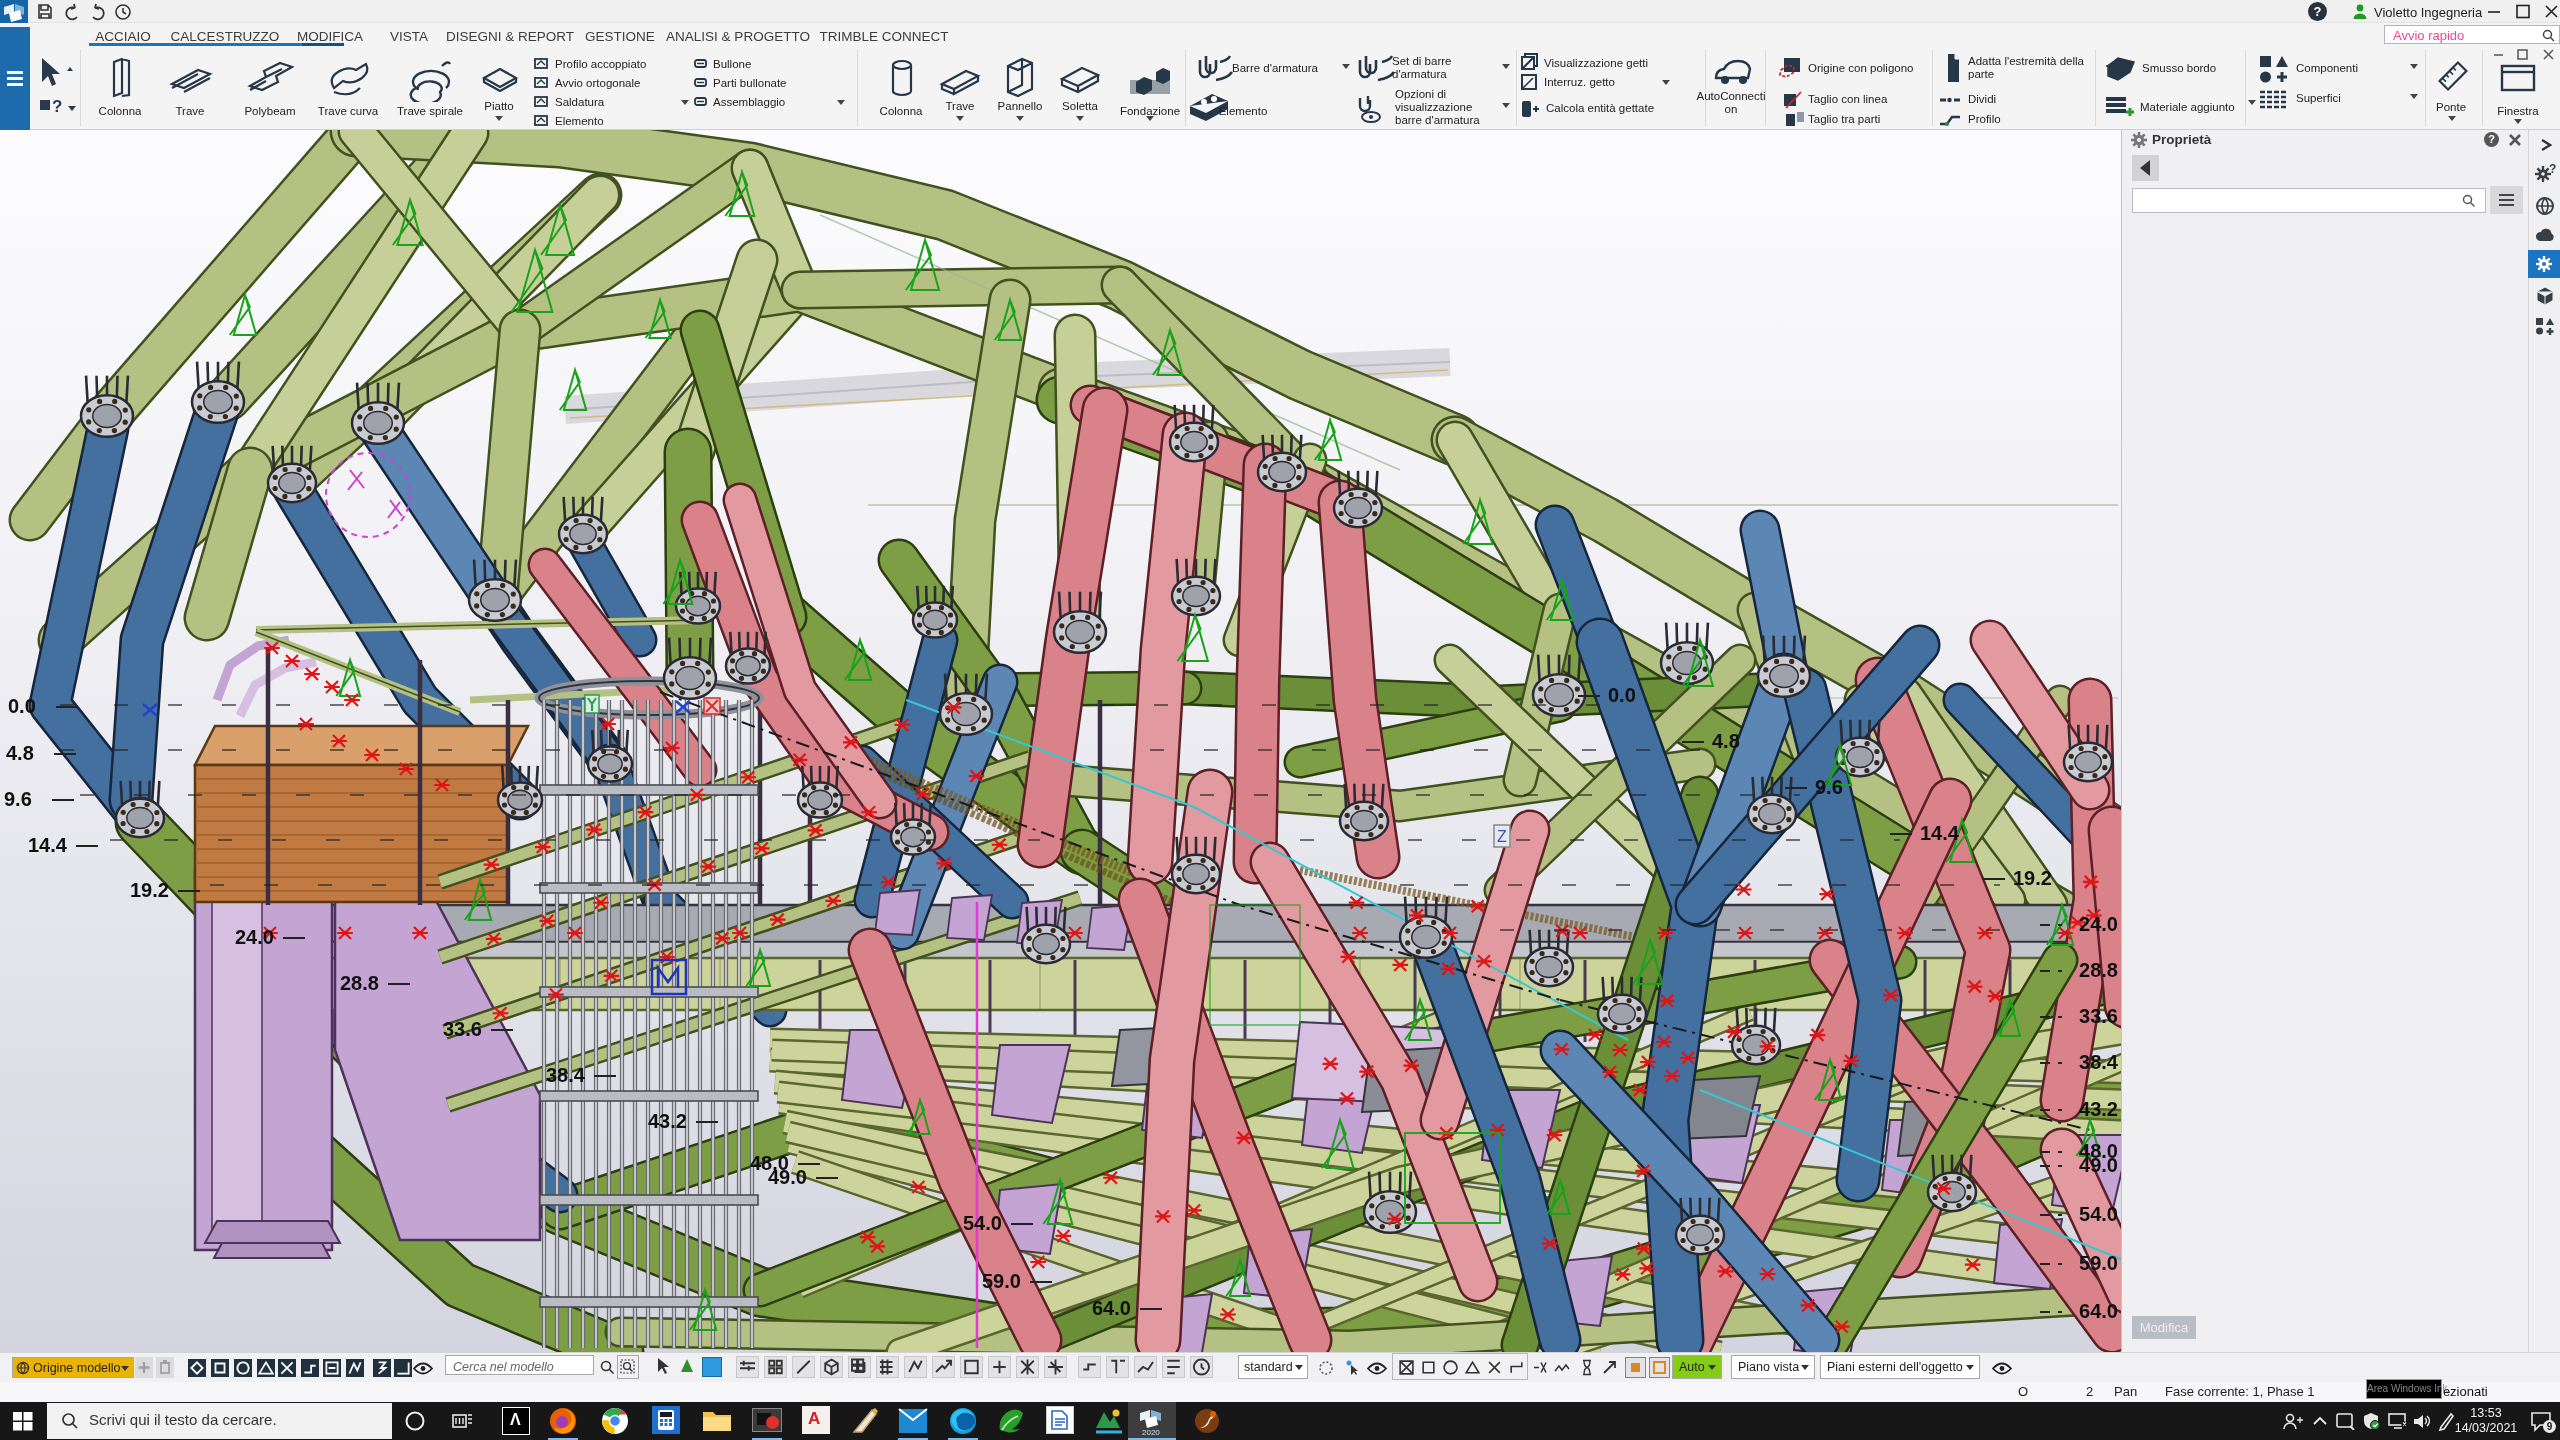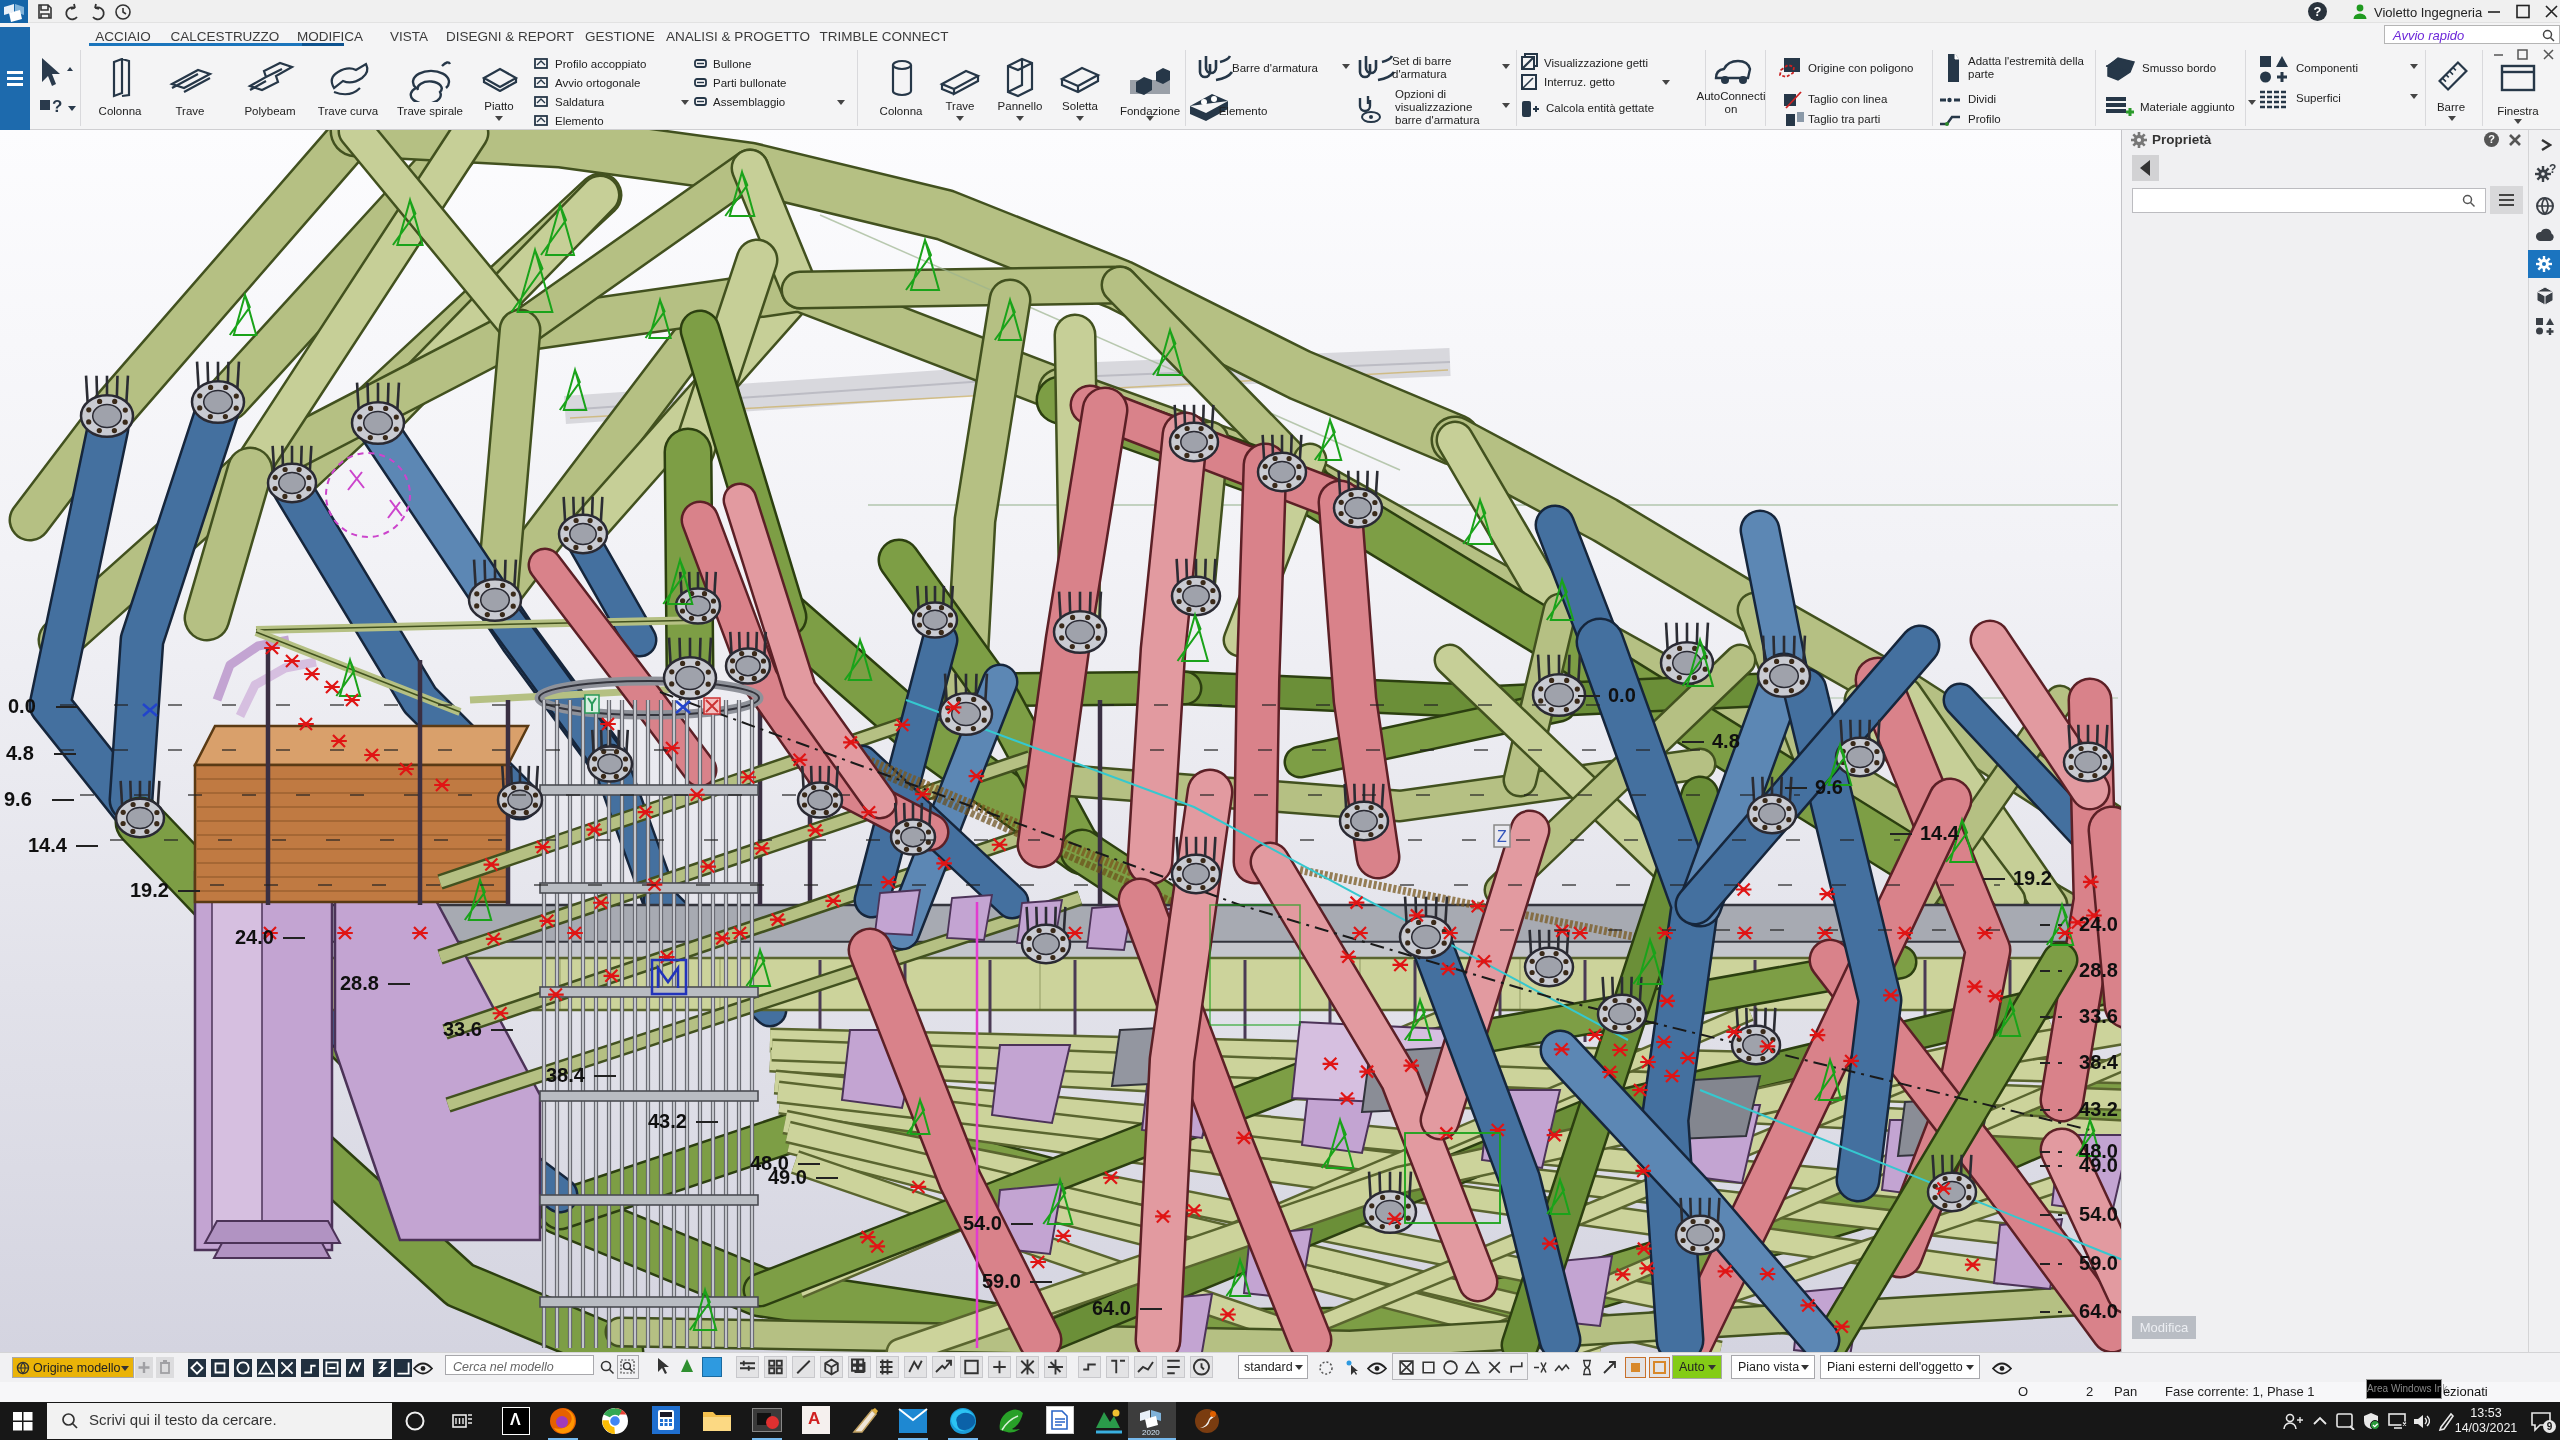--- a/index.html
+++ b/index.html
@@ -1389,21 +1389,21 @@
 <div class="abs" style="left:115px;top:29px;width:220px;text-align:center;font-size:13.5px;color:#3c3c3c">CALCESTRUZZO</div>
 <div class="abs" style="left:220px;top:29px;width:220px;text-align:center;font-size:13.5px;color:#3c3c3c">MODIFICA</div>
 <div class="abs" style="left:299px;top:29px;width:220px;text-align:center;font-size:13.5px;color:#3c3c3c">VISTA</div>
 <div class="abs" style="left:400px;top:29px;width:220px;text-align:center;font-size:13.5px;color:#3c3c3c">DISEGNI &amp; REPORT</div>
 <div class="abs" style="left:510px;top:29px;width:220px;text-align:center;font-size:13.5px;color:#3c3c3c">GESTIONE</div>
 <div class="abs" style="left:628px;top:29px;width:220px;text-align:center;font-size:13.5px;color:#3c3c3c">ANALISI &amp; PROGETTO</div>
 <div class="abs" style="left:774px;top:29px;width:220px;text-align:center;font-size:13.5px;color:#3c3c3c">TRIMBLE CONNECT</div>
 <div class="abs" style="left:89px;top:43px;width:255px;height:3px;background:#1b75bc"></div>
 <div class="abs" style="left:302px;top:43px;width:42px;height:3px;background:#0d5390"></div>
 <div class="abs" style="left:2384px;top:25px;width:176px;height:19px;background:#fff;border:1px solid #b5b5b5">
-      <span style="position:absolute;left:8px;top:2px;font-size:13px;font-style:italic;color:#6d28d9">Avvio rapido</span>
+      <span style="position:absolute;left:8px;top:2px;font-size:13px;color:#ec4899">Avvio rapido</span>
       <svg style="position:absolute;right:4px;top:3px" width="13" height="13">
         <circle cx="5.5" cy="5.5" r="4" fill="none" stroke="#444" stroke-width="1.5"></circle>
         <line x1="8.5" y1="8.5" x2="12" y2="12" stroke="#444" stroke-width="1.5"></line>
       </svg>
     </div>
 <div class="abs" style="left:0;top:46px;width:2560px;height:84px;background:#f4f4f5;border-bottom:1px solid #cfcfd2"></div>
 <div class="abs" style="left:0;top:27px;width:30px;height:103px;background:#1d6aad">
       <div style="position:absolute;left:7px;top:44px;width:16px;height:2.5px;background:#fff;box-shadow:0 6px 0 #fff, 0 12px 0 #fff"></div>
     </div>
 <svg class="abs" style="left:36px;top:56px" width="40" height="64" viewBox="0 0 40 64">
@@ -1639,21 +1639,21 @@
 <div class="abs" style="left:2296px;top:92px;font-size:11.5px;color:#222">Superfici</div>
 <svg class="abs" style="left:2410px;top:94px" width="9" height="6">
       <path d="M0 0 h8 l-4 5 z" fill="#444"></path>
     </svg>
 <svg class="abs" style="left:2434px;top:56px" width="38" height="40" viewBox="0 0 38 40">
       <g transform="rotate(-45 19 20)">
         <rect x="6" y="14" width="26" height="12" fill="none" stroke="#263748" stroke-width="2.2"></rect>
         <path d="M10 14 v5 M15 14 v4 M20 14 v5 M25 14 v4" stroke="#263748" stroke-width="1.6"></path>
       </g>
     </svg>
-<div class="abs" style="left:2426px;top:101px;width:50px;text-align:center;font-size:11.5px;color:#222">Barre</div>
+<div class="abs" style="left:2426px;top:101px;width:50px;text-align:center;font-size:11.5px;color:#222">Ponte</div>
 <svg class="abs" style="left:2448px;top:116px" width="9" height="6">
       <path d="M0 0 h8 l-4 5 z" fill="#444"></path>
     </svg>
 <svg class="abs" style="left:2500px;top:64px" width="36" height="30" viewBox="0 0 36 30">
       <rect x="2" y="2" width="32" height="24" fill="none" stroke="#263748" stroke-width="2.4"></rect>
       <path d="M2 8 h32" stroke="#263748" stroke-width="2.4"></path>
     </svg>
 <div class="abs" style="left:2492px;top:105px;width:52px;text-align:center;font-size:11.5px;color:#222">Finestra</div>
 <svg class="abs" style="left:2514px;top:119px" width="9" height="6">
       <path d="M0 0 h8 l-4 5 z" fill="#444"></path>

